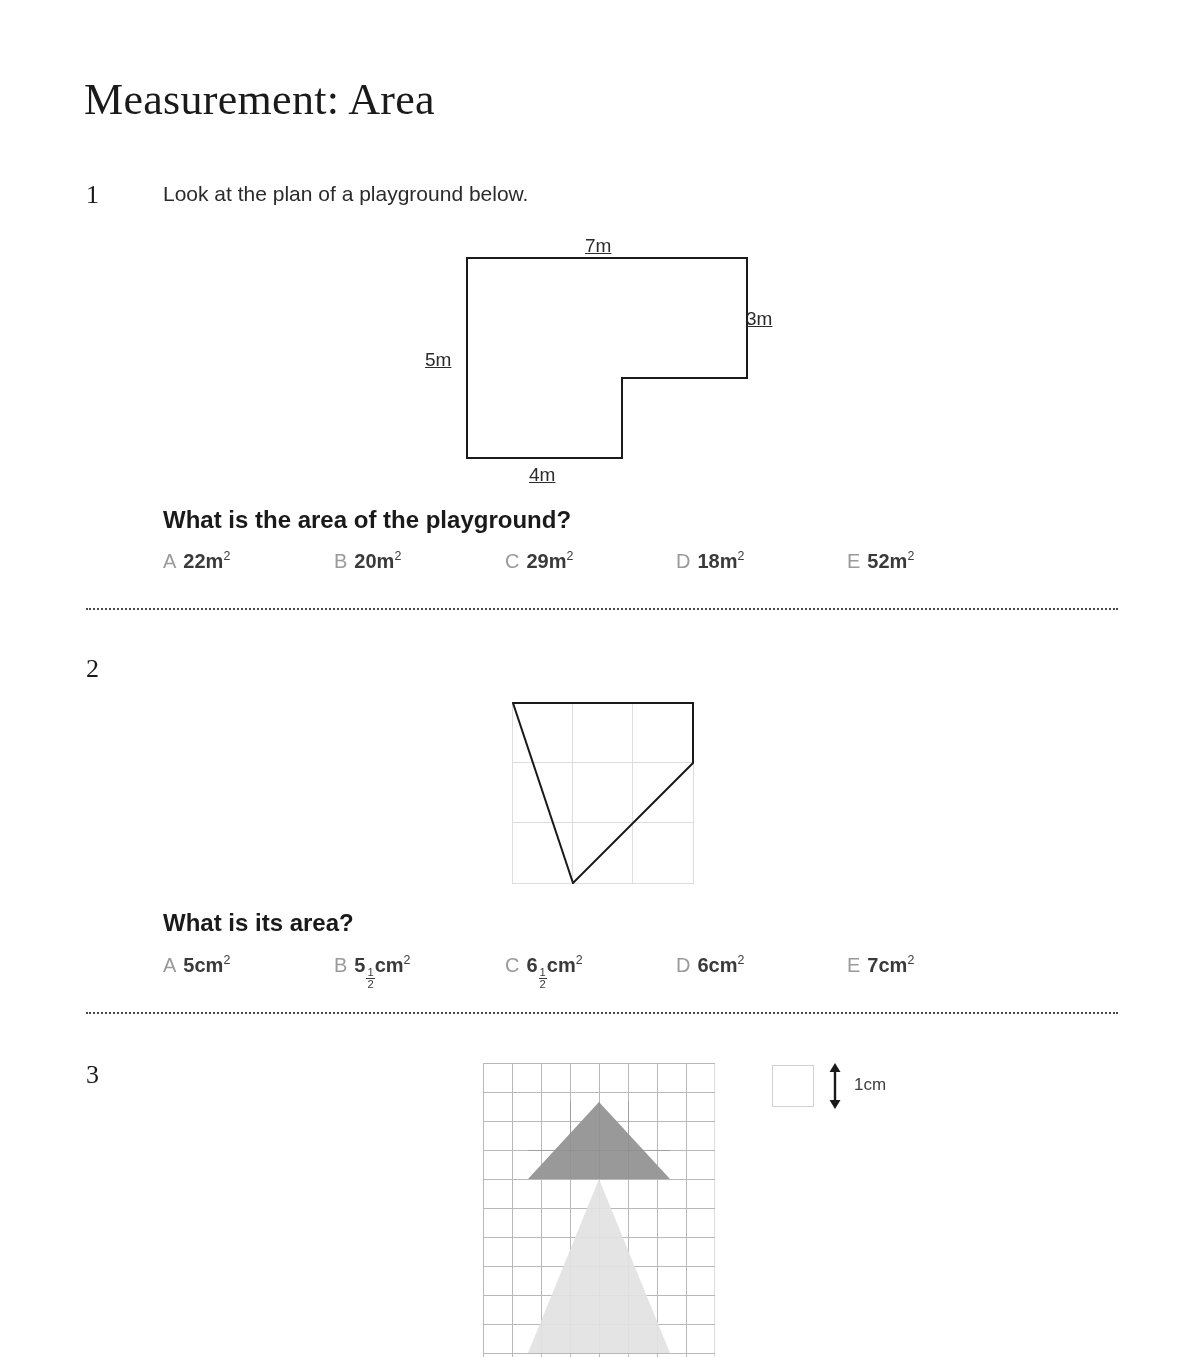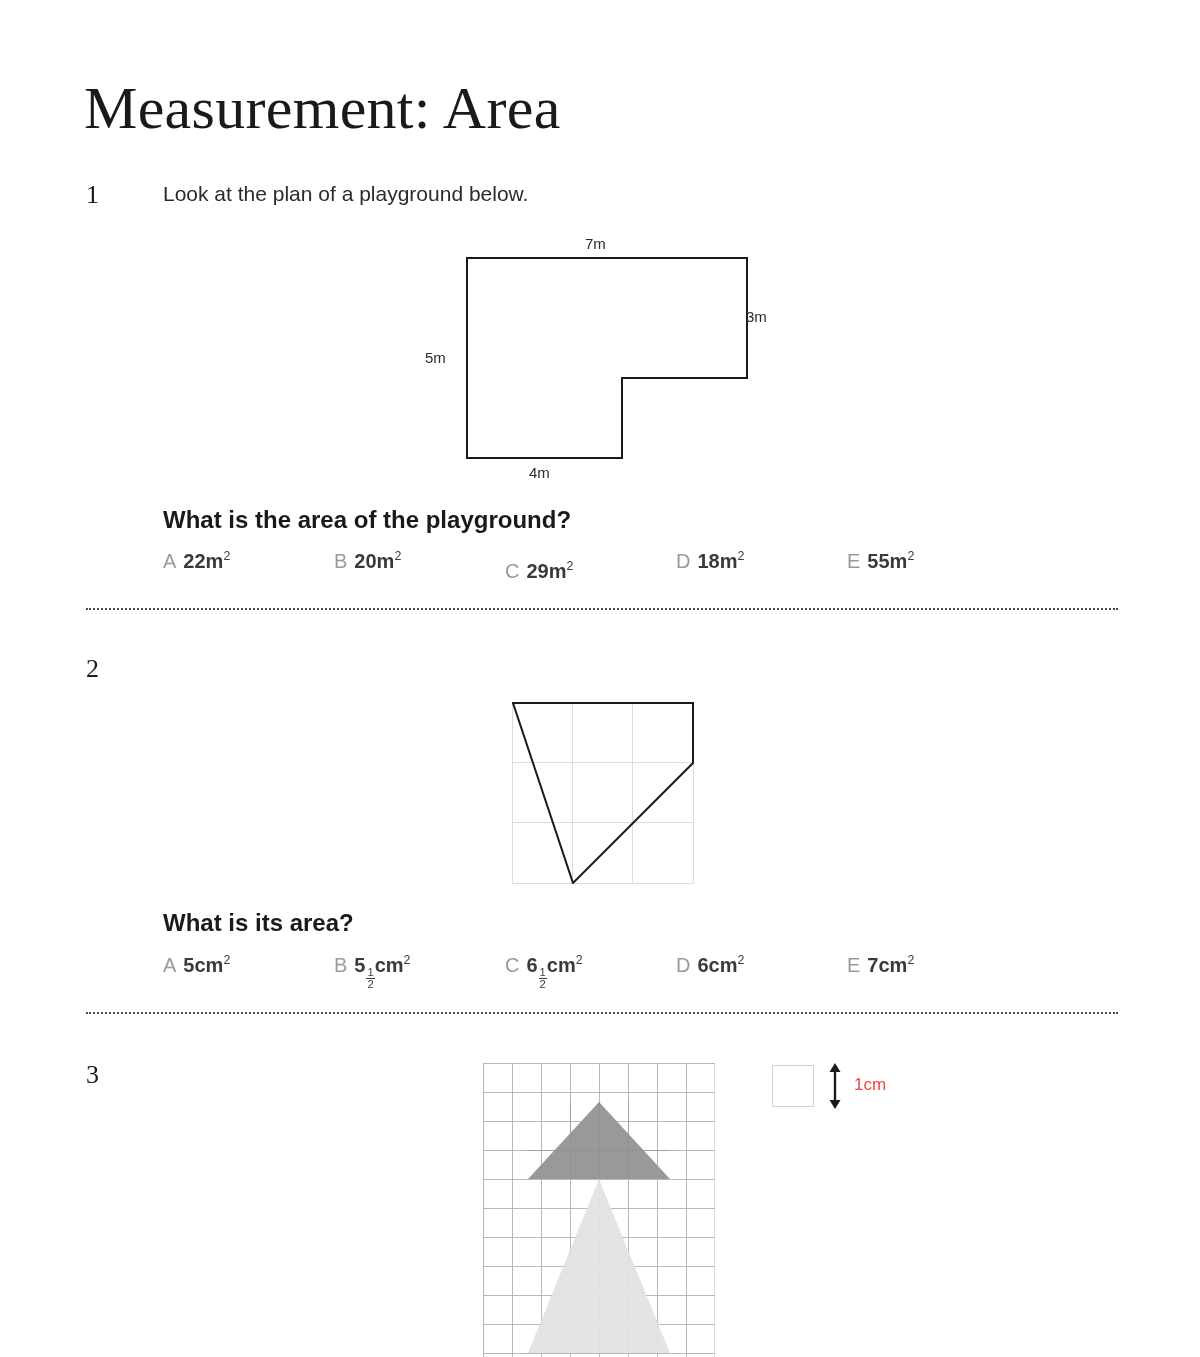--- a/index.html
+++ b/index.html
@@ -17,21 +17,21 @@
     font-family: "Liberation Sans", sans-serif;
     color: #231f20;
   }
 
   
   .page-title {
     position: absolute;
     left: 84px;
     top: 74px;
     font-family: "Liberation Serif", serif;
-    font-size: 60px;
+    font-size: 44px;
     font-weight: 400;
     letter-spacing: 0.3px;
     color: #1a1a1a;
     white-space: nowrap;
   }
 
   
   .qnum {
     position: absolute;
     font-family: "Liberation Serif", serif;
@@ -103,37 +103,38 @@
     left: 86px;
     width: 1032px;
     height: 0;
     border-top: 2px dotted #4a4a4a;
   }
 
   
   .fig { position: absolute; }
   .dimlabel {
     position: absolute;
-    font-size: 15px;
+    font-size: 19px;
     color: #2b2b2b;
     white-space: nowrap;
+    text-decoration: underline;
   }
 
   
   .key-square {
     position: absolute;
     width: 40px;
     height: 40px;
     border: 1px solid #d2d2d2;
     background: #ffffff;
   }
   .key-label {
     position: absolute;
     font-size: 17px;
-    color: #ef4444;
+    color: #404040;
     white-space: nowrap;
   }
 </style>
 </head>
 <body>
 
 <div class="page">
 
   <div class="page-title">Measurement: Area</div>
 
@@ -153,28 +154,28 @@
 
   <div class="qask" style="top:506px;">What is the area of the playground?</div>
 
   <div class="options" style="top:548px;">
     <div class="option" style="left:0px;">
       <span class="letter">A</span><span class="val">22m</span><sup class="sq">2</sup>
     </div>
     <div class="option" style="left:171px;">
       <span class="letter">B</span><span class="val">20m</span><sup class="sq">2</sup>
     </div>
-    <div class="option" style="left:342px;margin-top:10px;">
+    <div class="option" style="left:342px;">
       <span class="letter">C</span><span class="val">29m</span><sup class="sq">2</sup>
     </div>
     <div class="option" style="left:513px;">
       <span class="letter">D</span><span class="val">18m</span><sup class="sq">2</sup>
     </div>
     <div class="option" style="left:684px;">
-      <span class="letter">E</span><span class="val">55m</span><sup class="sq">2</sup>
+      <span class="letter">E</span><span class="val">52m</span><sup class="sq">2</sup>
     </div>
   </div>
 
   <div class="sep" style="top:608px;"></div>
 
   <div class="qnum" style="left:86px; top:654px;">2</div>
 
 
   <div class="fig" style="left:512px; top:702px; width:182px; height:182px;">
     <svg width="182" height="182" viewBox="0 0 182 182">

